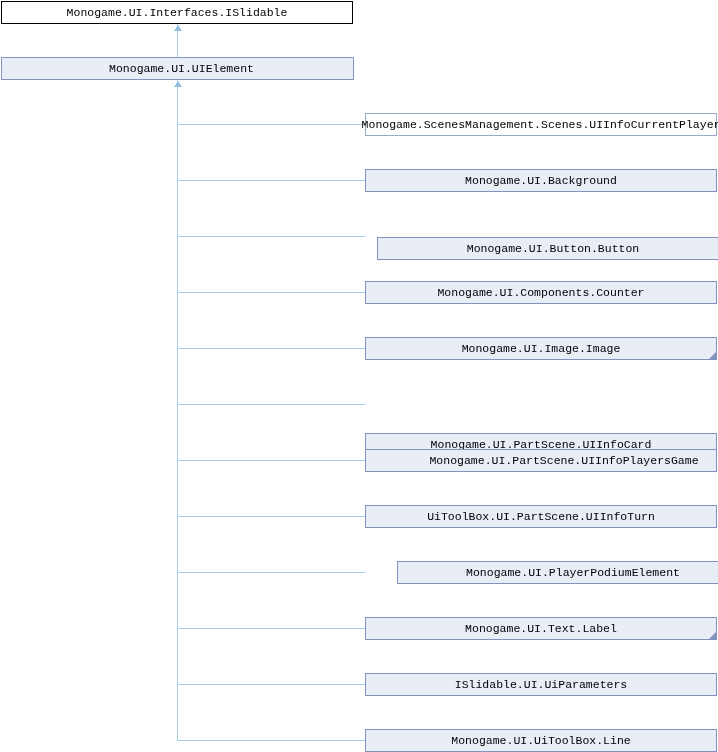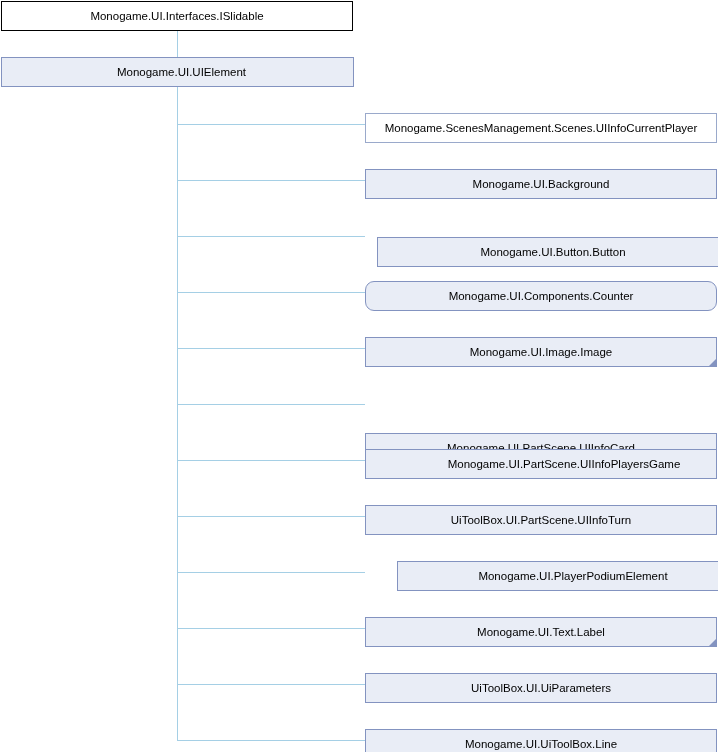--- a/index.html
+++ b/index.html
@@ -7,23 +7,23 @@
     --node-border:#8393c0; --node-fill:#e9edf6;
     --plain-border:#9aa9cb; --plain-fill:#ffffff;
     --line:#a5cfe5; --arrow:#8fc0dc;
   }
   html,body{margin:0;padding:0;background:#ffffff;}
   .canvas{
     position:relative;width:718px;height:752px;background:#ffffff;overflow:hidden;
     font-family:"Liberation Sans",sans-serif;
   }
   .node{
-    position:absolute;box-sizing:border-box;height:30px;
+    position:absolute;box-sizing:border-box;height:23px;
     display:flex;align-items:center;justify-content:center;
-    font-size:11.5px;color:#000;cursor:pointer;
+    font-size:11.5px;color:#000;cursor:pointer;font-family:Liberation Mono, monospace;
   }
   .root-node{border:1px solid var(--root-border);background:var(--root-fill);}
   .parent-node{border:1px solid var(--node-border);background:var(--node-fill);}
   .child-node{left:365px;width:352px;border:1px solid var(--node-border);background:var(--node-fill);}
   .child-node.plain{background:var(--plain-fill);border-color:var(--plain-border);}
   .corner{
     position:absolute;right:0;bottom:0;width:0;height:0;display:none;
     border-left:7px solid transparent;border-bottom:7px solid var(--node-border);
   }
   .child-node.has-desc .corner{display:block;}
@@ -74,21 +74,21 @@
 
   </div>
   <div class="node child-node" style="top:169px;">
     <span class="label">Monogame.UI.Background</span>
 
   </div>
   <div class="node child-node has-desc" style="top:237px;margin-left:12px;">
     <span class="label">Monogame.UI.Button.Button</span>
     <span class="corner"></span>
   </div>
-  <div class="node child-node" style="top:281px;border-radius:9px;">
+  <div class="node child-node" style="top:281px;">
     <span class="label">Monogame.UI.Components.Counter</span>
 
   </div>
   <div class="node child-node has-desc" style="top:337px;">
     <span class="label">Monogame.UI.Image.Image</span>
     <span class="corner"></span>
   </div>
   <div class="node child-node" style="top:393px;margin-top:40px;">
     <span class="label">Monogame.UI.PartScene.UIInfoCard</span>
 
@@ -103,21 +103,21 @@
   </div>
   <div class="node child-node" style="top:561px;margin-left:32px;">
     <span class="label">Monogame.UI.PlayerPodiumElement</span>
 
   </div>
   <div class="node child-node has-desc" style="top:617px;">
     <span class="label">Monogame.UI.Text.Label</span>
     <span class="corner"></span>
   </div>
   <div class="node child-node" style="top:673px;">
-    <span class="label">UiToolBox.UI.UiParameters</span>
+    <span class="label">ISlidable.UI.UiParameters</span>
 
   </div>
   <div class="node child-node" style="top:729px;">
     <span class="label">Monogame.UI.UiToolBox.Line</span>
 
   </div>
 
 </div>
 
 </body></html>

